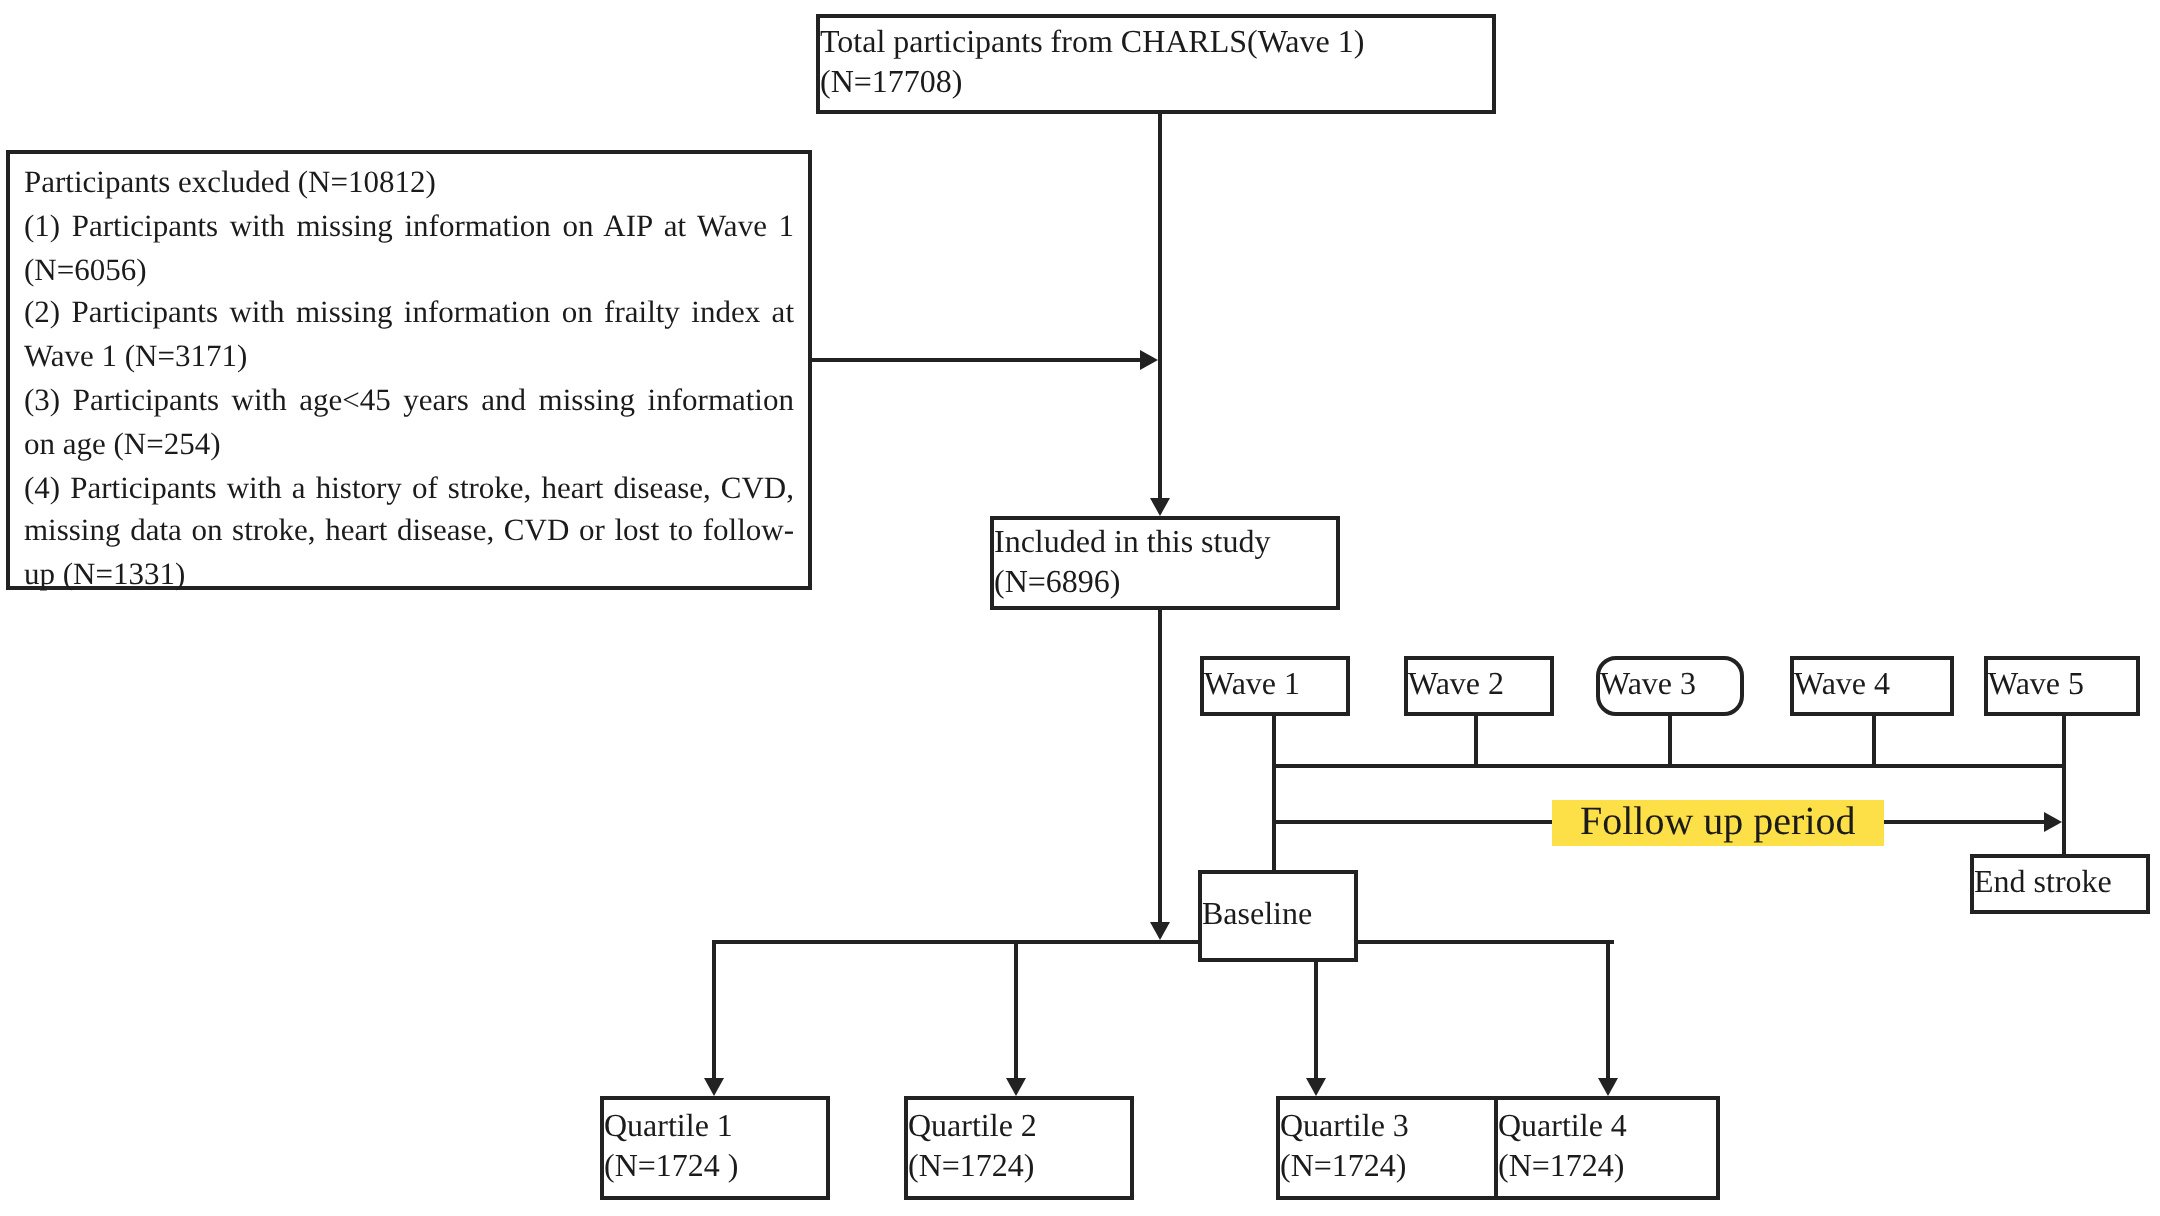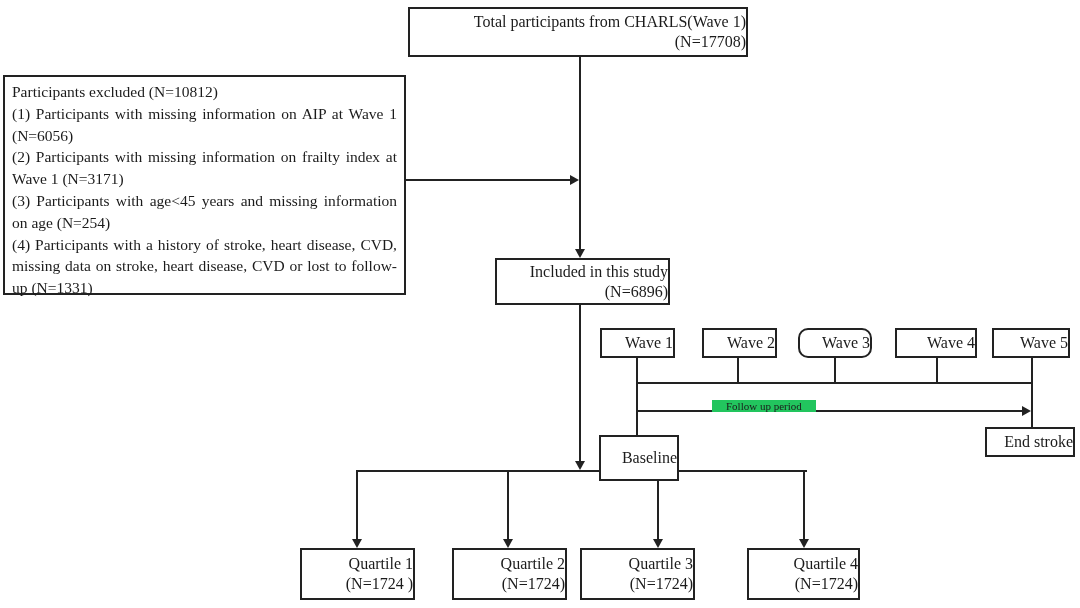--- a/index.html
+++ b/index.html
@@ -10,21 +10,21 @@
     font-family:"Liberation Serif", serif;
     color:#1b1b1b;
     overflow:hidden;
   }
   .box{
     position:absolute;
     border:2px solid #222222;
     background:#ffffff;
     display:flex;
     flex-direction:column;
-    align-items:flex-end;
+    align-items:flex-start;
     justify-content:center;
     text-align:center;
     box-sizing:border-box;
     line-height:1.25;
     z-index:2;
   }
   .box .ln{white-space:nowrap;}
   .hline,.vline{position:absolute;background:#222222;z-index:1;}
   .arr-down{
     position:absolute;width:0;height:0;z-index:3;
@@ -55,28 +55,28 @@
   #wave-1{left:600px;width:75px;}
   #wave-2{left:702px;width:75px;}
   #wave-3{left:798px;width:74px;border-radius:10px;}
   #wave-4{left:895px;width:82px;}
   #wave-5{left:992px;width:78px;}
   
   #baseline-box{left:599px;top:435px;width:80px;height:46px;font-size:16px;}
   #endpoint-box{left:985px;top:427px;width:90px;height:30px;font-size:16px;}
   
   #followup-label{
-    position:absolute;left:712px;top:400px;z-index:3;
-    background:#22c55e;padding:0 14px;font-size:11px;white-space:nowrap;
+    position:absolute;left:776px;top:400px;z-index:3;
+    background:#fde047;padding:0 14px;font-size:20px;white-space:nowrap;
   }
   
   .quartile-box{top:548px;height:52px;width:115px;font-size:16px;}
   #quartile-1{left:300px;}
   #quartile-2{left:452px;}
-  #quartile-3{left:580px;}
+  #quartile-3{left:638px;}
   #quartile-4{left:747px;width:113px;}
 </style>
 </head>
 <body>
 
 <div id="stage">
 
   <div class="box" id="top-box">
     <div class="ln">Total participants from CHARLS(Wave 1)</div>
     <div class="ln">(N=17708)</div>

